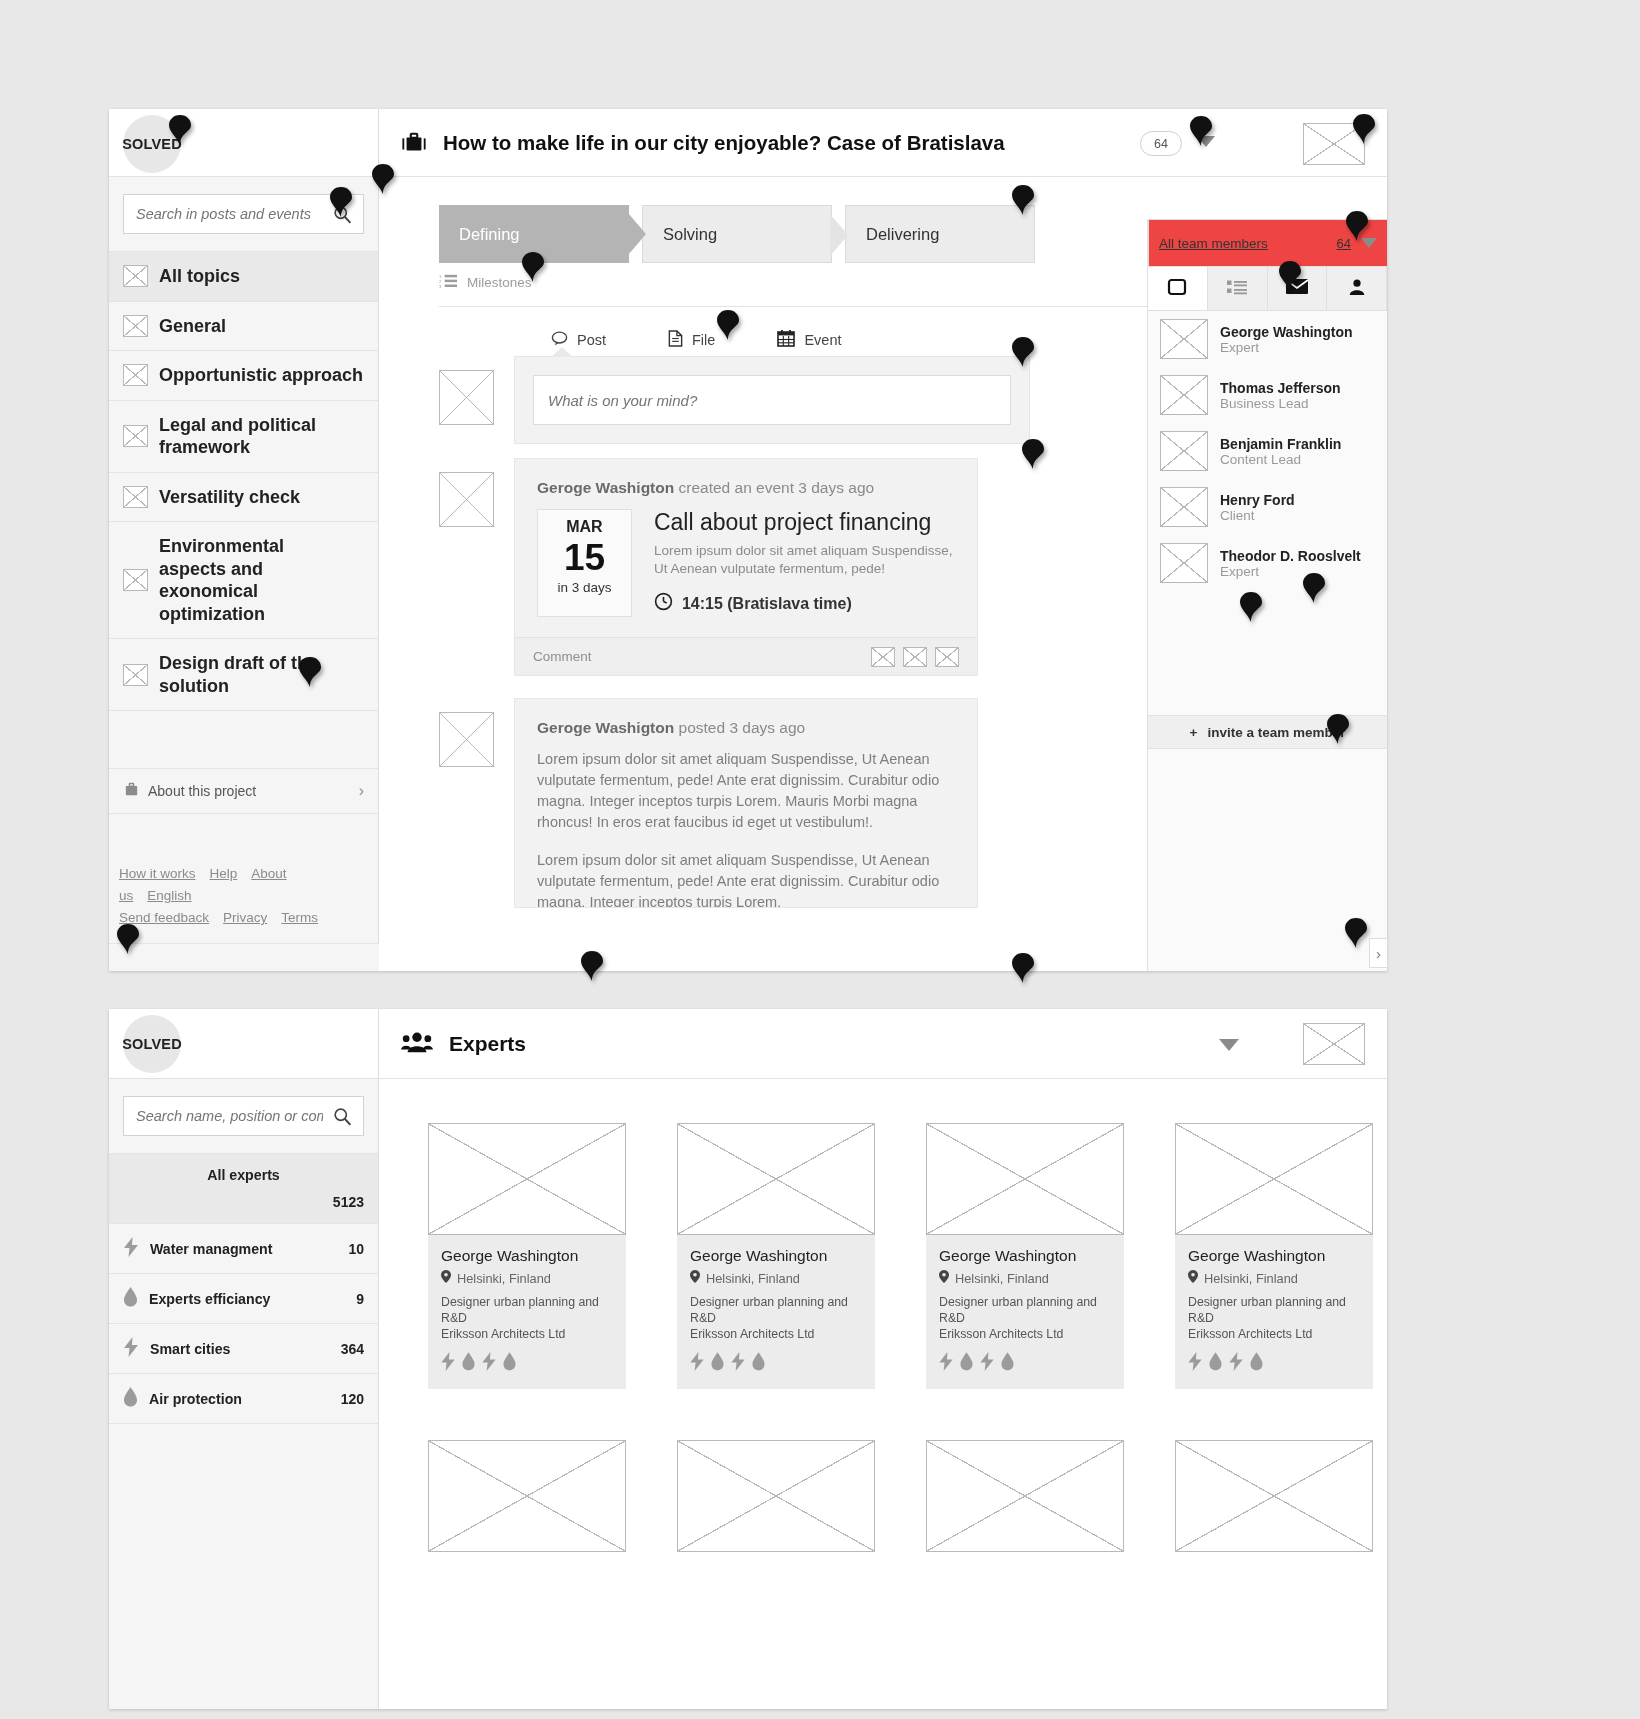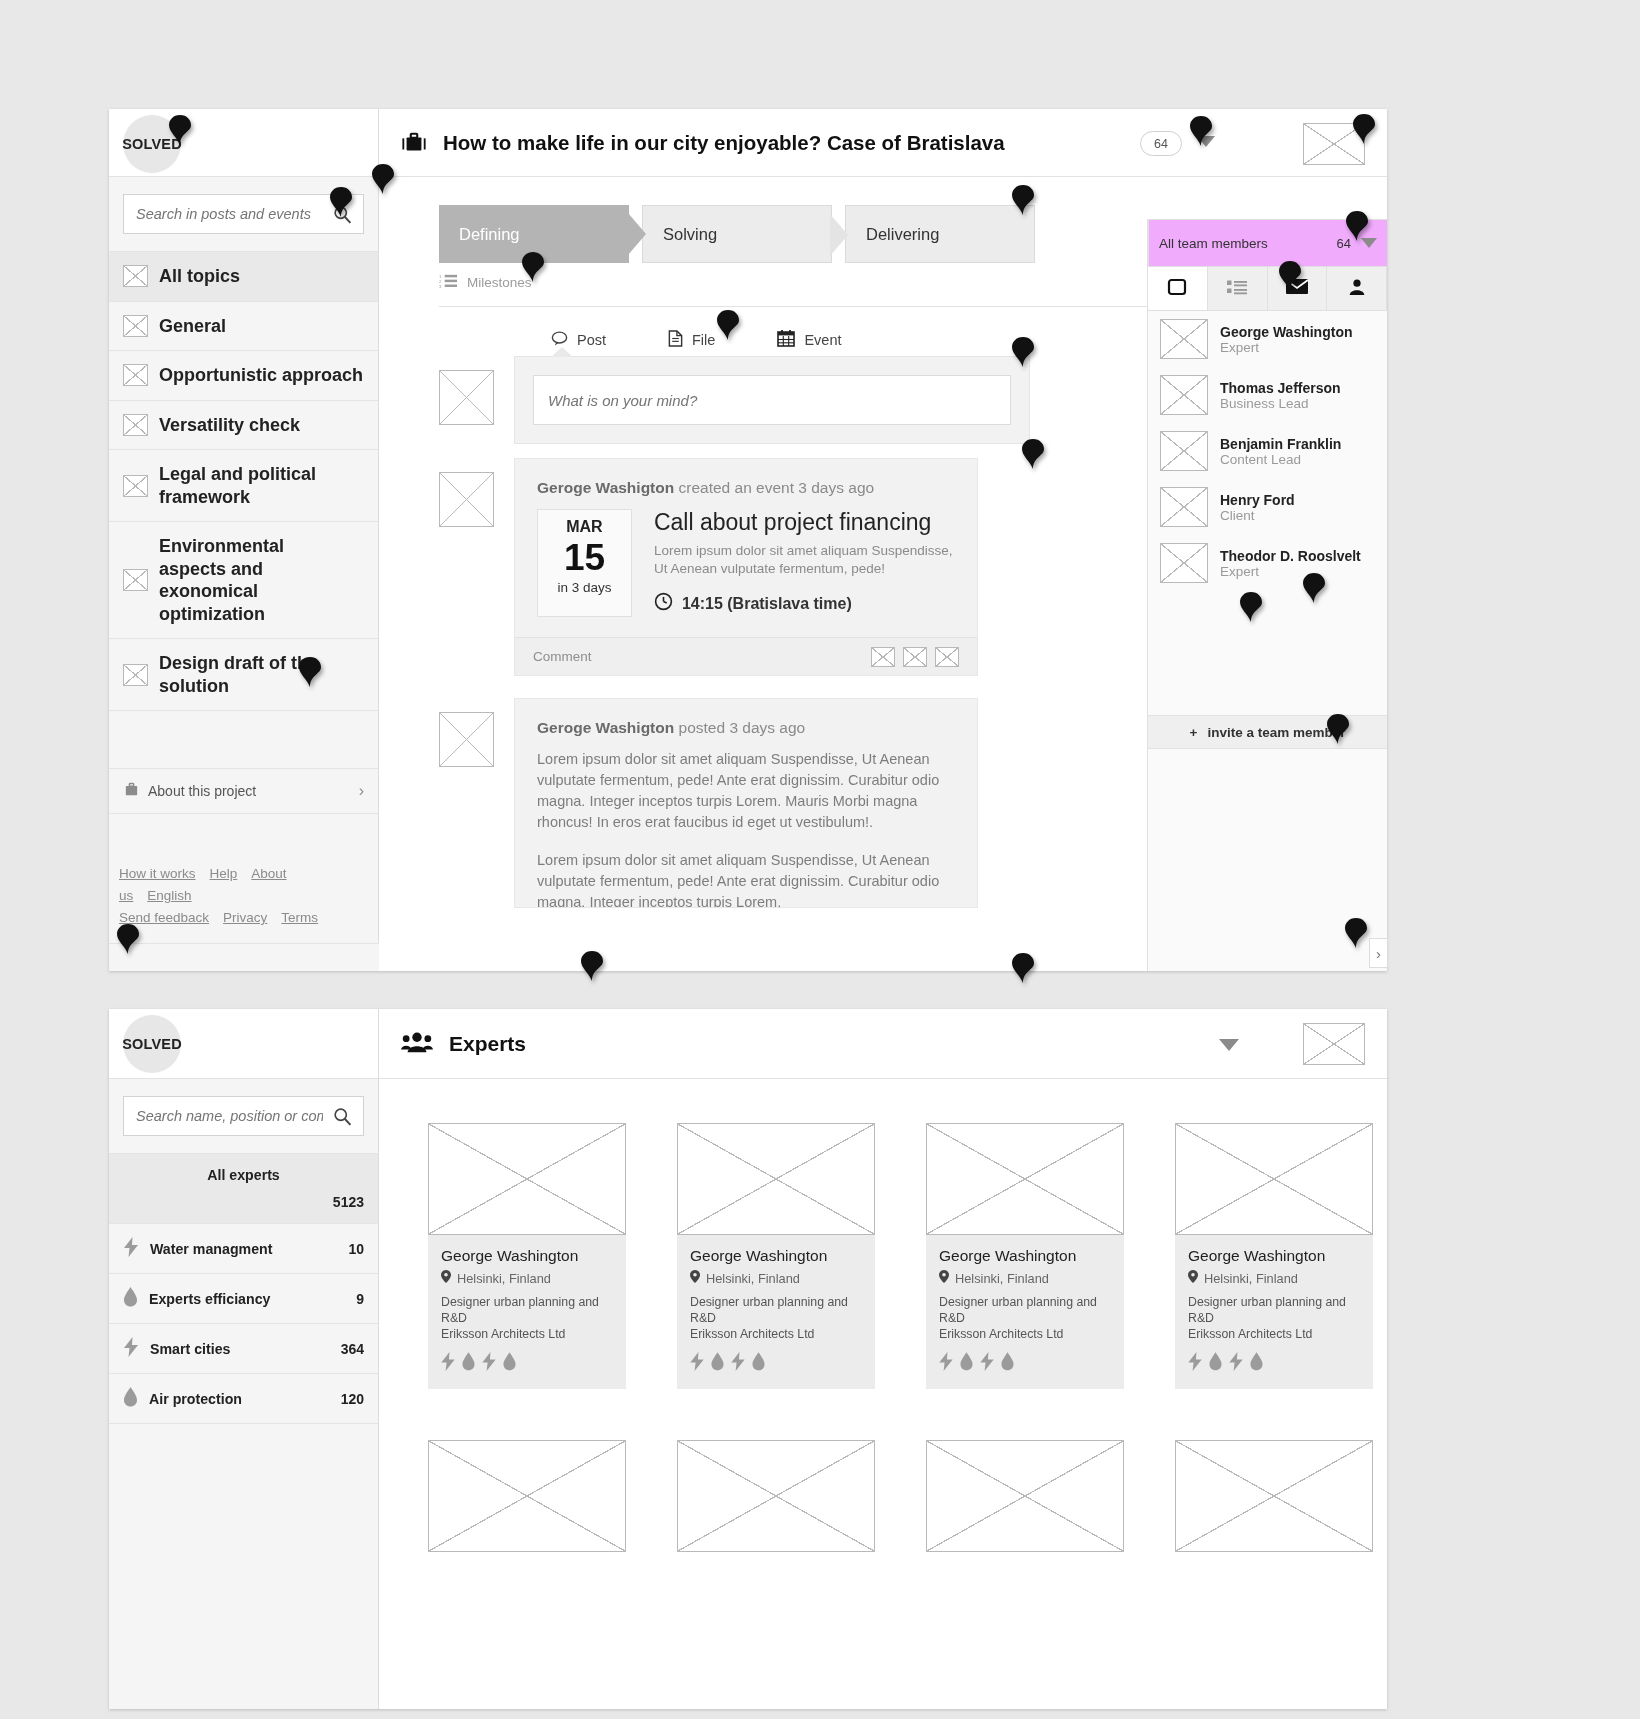--- a/index.html
+++ b/index.html
@@ -103,21 +103,21 @@
   .ev-main p{ font-size:13.5px; color:#8b8b8b; line-height:18px; max-width:350px;}
   .ev-time{ display:flex; align-items:center; gap:9px; margin-top:14px; font-size:16px; color:#333;font-weight:bold;}
   .post-foot{ border-top:1px solid #e2e2e2; background:#efefef; height:38px; display:flex; align-items:center; padding:0 18px; font-size:13.5px; color:#8e8e8e;}
   .post-foot .acts{ margin-left:auto; display:flex; gap:8px;}
   .post-foot .acts .xbox{ width:24px; height:20px;}
   .post-body{ padding:4px 22px 18px; font-size:14.5px; color:#7d7d7d; line-height:21px;}
   .post-body p+p{ margin-top:17px;}
 
   
   .teampanel{ position:absolute; right:0; top:110px; width:240px; bottom:0; background:#fafafa; border-left:1px solid #e0e0e0;}
-  .tp-head{ height:48px; background:#f0abfc; border:1px solid #e0e0e0; border-right:0; display:flex; align-items:center; padding:0 10px; font-size:13.5px; color:#333;}
+  .tp-head{ height:48px; background:#ef4444; border:1px solid #e0e0e0; border-right:0; display:flex; align-items:center; padding:0 10px; font-size:13.5px; color:#333;text-decoration:underline;}
   .tp-head .cnt{ margin-left:auto; margin-right:10px; font-size:13px; color:#333;}
   .tp-head .tri{ width:0;height:0;border-left:8px solid transparent;border-right:8px solid transparent;border-top:10px solid #8b8b8b;}
   .tp-tabs{ display:flex; border-bottom:1px solid #e0e0e0;}
   .tp-tab{ flex:1; height:43px; display:flex; align-items:center; justify-content:center; background:#efefef; border-right:1px solid #e0e0e0; cursor:pointer;}
   .tp-tab.active{ background:#fff;}
   .member{ display:flex; gap:12px; align-items:center; padding:8px 12px;}
   .member .xbox{ width:48px; height:40px; flex:0 0 48px;}
   .member .nm{ font-size:14px; font-weight:bold; color:#222;}
   .member .rl{ font-size:13.5px; color:#9a9a9a;}
   .invite{ position:absolute; left:0; right:0; bottom:222px; height:34px; background:#efefef; border-top:1px solid #e2e2e2; border-bottom:1px solid #e2e2e2;
@@ -173,25 +173,25 @@
     <div class="topic">
       <span class="xbox"></span>
       <span class="lbl">General</span>
     </div>
     <div class="topic">
       <span class="xbox"></span>
       <span class="lbl">Opportunistic approach</span>
     </div>
     <div class="topic">
       <span class="xbox"></span>
-      <span class="lbl">Versatility check</span>
+      <span class="lbl">Legal and political framework</span>
     </div>
     <div class="topic">
       <span class="xbox"></span>
-      <span class="lbl">Legal and political framework</span>
+      <span class="lbl">Versatility check</span>
     </div>
     <div class="topic">
       <span class="xbox"></span>
       <span class="lbl" style="max-width:180px;">Environmental aspects and exonomical optimization</span>
     </div>
     <div class="topic">
       <span class="xbox"></span>
       <span class="lbl">Design draft of the solution</span>
     </div>
 

